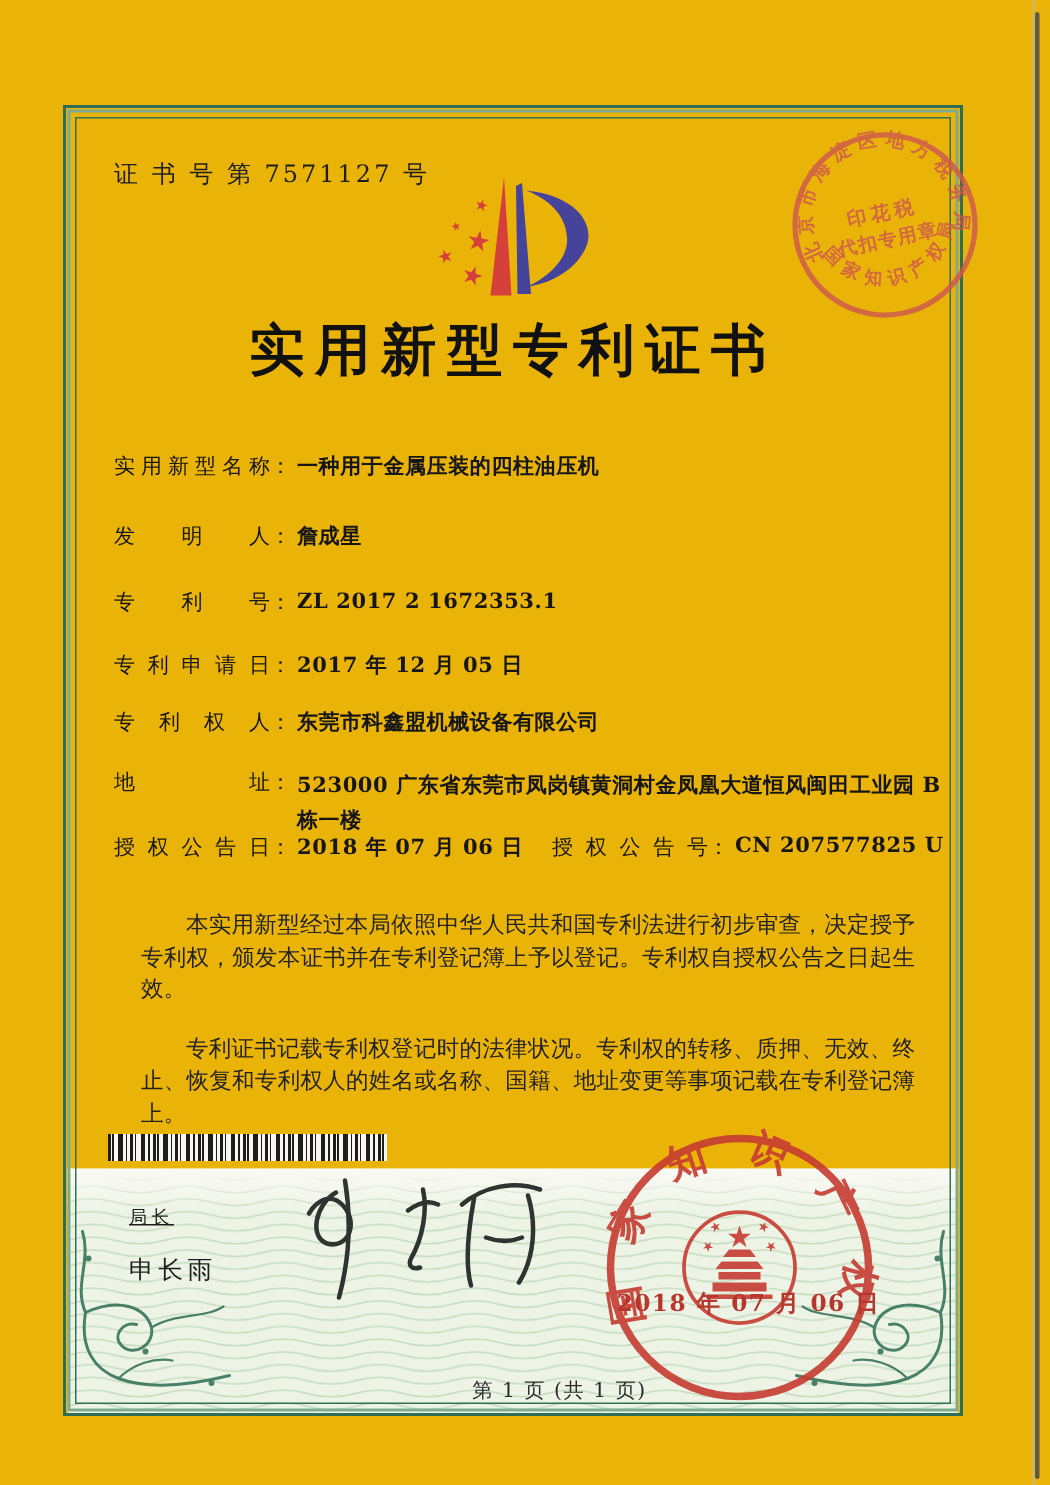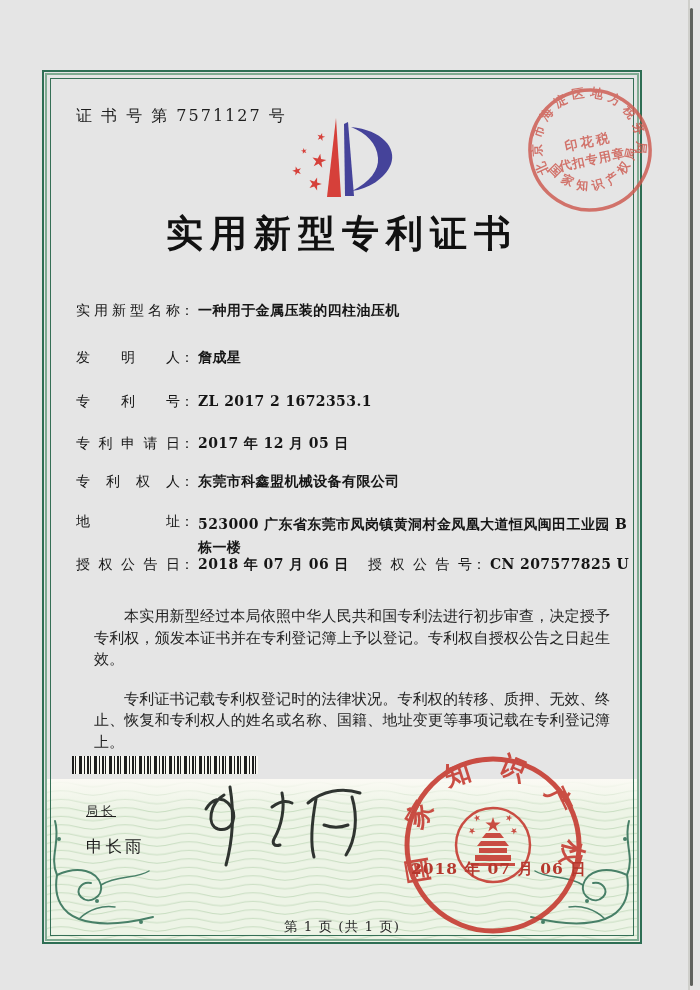--- a/index.html
+++ b/index.html
@@ -2,21 +2,21 @@
 <html><head>
 <meta charset="utf-8">
 <style>
   html,body{margin:0;padding:0;}
   body{
     width:700px;height:990px;position:relative;overflow:hidden;
     background:#fdfdfa;
     font-family:"DejaVu Serif","Liberation Serif",serif;
     color:#222;
   }
-  .page{position:absolute;left:0;top:0;width:700px;height:990px;background:#e5e5e5;}
+  .page{position:absolute;left:0;top:0;width:700px;height:990px;background:#eab308;}
   .scan-edge-right{position:absolute;right:7px;top:8px;width:3px;height:978px;background:#474b45;opacity:.85;border-radius:2px;}
   .scan-edge-soft{position:absolute;right:10px;top:0;width:2px;height:990px;background:#b9b9b2;opacity:.5;}
 
   
   .cert-frame{position:absolute;left:42px;top:70px;width:596px;height:870px;border:2px solid #2e6e54;}
   .cert-frame::before{content:"";position:absolute;inset:1px;border:2px solid #7fab92;}
   .cert-frame::after{content:"";position:absolute;inset:6px;border:1px solid #356f56;}
 
   .abs{position:absolute;}
   .cert-no{left:76px;top:106px;font-size:16px;letter-spacing:2px;color:#1e1e1e;}
@@ -41,21 +41,21 @@
 
   .sig-role{left:86px;top:803px;font-size:12px;letter-spacing:3px;color:#1d1d1d;text-decoration:underline;}
   .sig-name{left:86px;top:836px;font-size:16.5px;letter-spacing:3px;color:#1d1d1d;}
   .signature-svg{position:absolute;left:190px;top:773px;}
 
   .seal-svg{position:absolute;left:398px;top:748px;}
   .seal-date{left:411px;top:859px;font-size:15.5px;letter-spacing:1px;color:#b5372d;font-weight:bold;}
 
   .stamp-svg{position:absolute;left:520px;top:80px;opacity:.92;}
 
-  .footer{left:42px;top:918px;width:600px;text-align:center;font-size:13.5px;color:#2a2a2a;letter-spacing:1px;}
+  .footer{left:42px;top:918px;width:600px;text-align:center;font-size:13.5px;color:#2a2a2a;letter-spacing:1px;padding-left:31px;}
 </style>
 </head>
 <body>
 
 <div class="page">
 
   <svg class="band" viewBox="0 0 594 164">
     <defs>
       <pattern id="wv" width="64" height="8.5" patternUnits="userSpaceOnUse">
         <path d="M0 5.5 Q16 1 32 5.5 T64 5.5" fill="none" stroke="#c6dcbf" stroke-width="1"></path>

